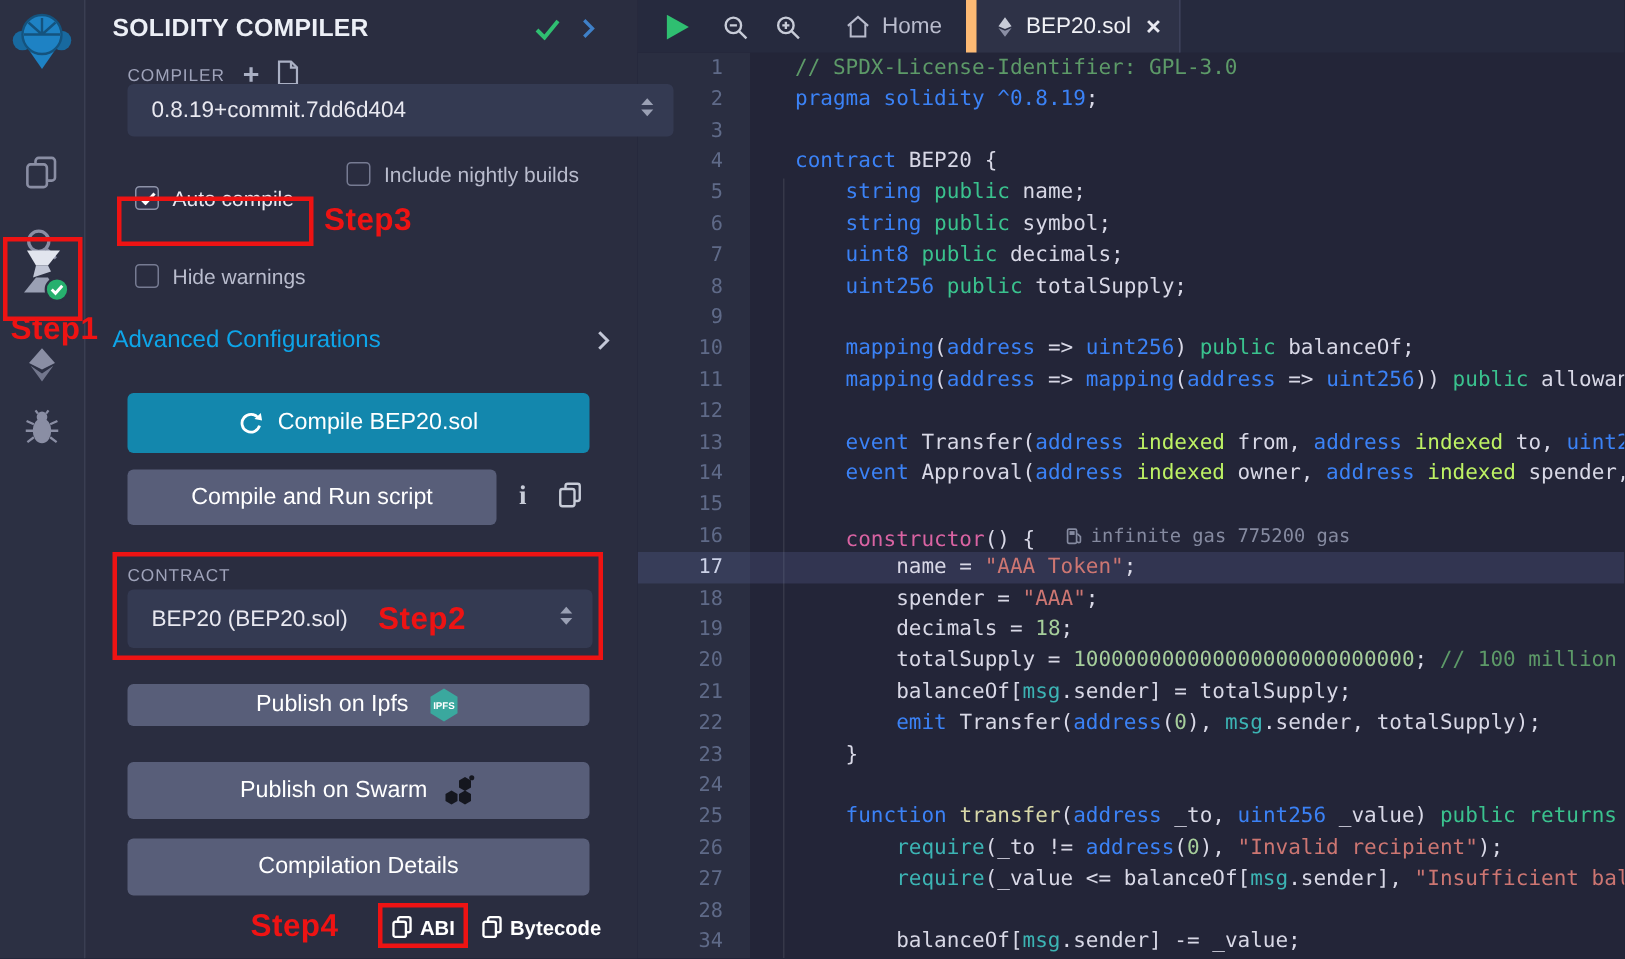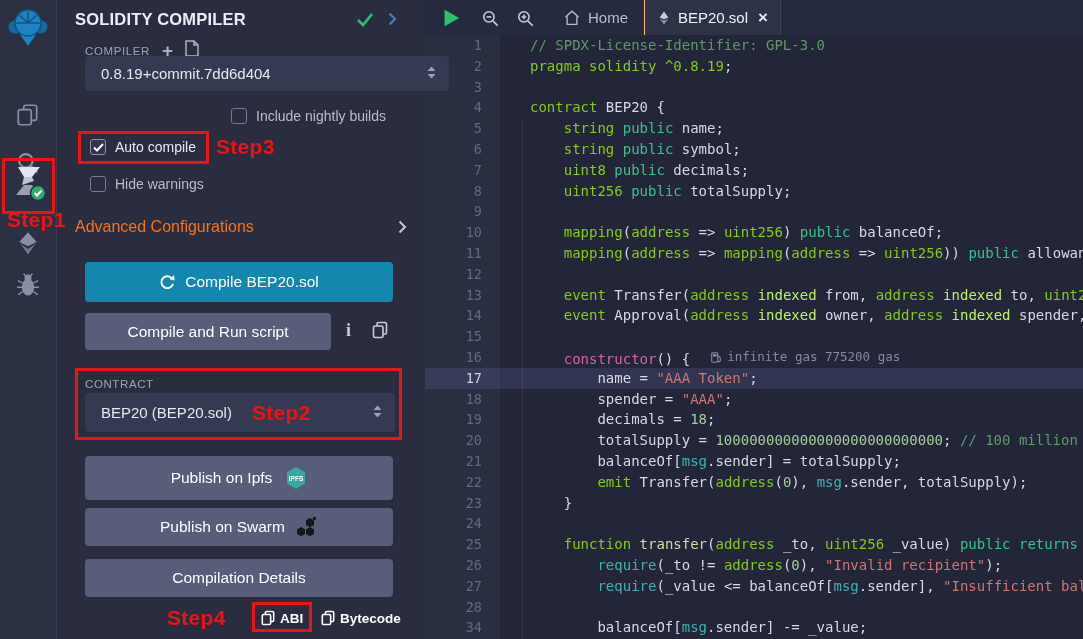--- a/index.html
+++ b/index.html
@@ -34,63 +34,63 @@
   .checkbox { width:16px; height:16px; border:1px solid #767b92; border-radius:3px;
               background:transparent; display:flex; align-items:center; justify-content:center; }
   .checkbox svg { display:none; }
   .checkbox.checked { background:#30344c; border-color:#8d92a8; }
   .checkbox.checked svg { display:block; }
   .chk-label { font-size:14px; color:#b9bccd; }
   .chk-label.bright { color:#e8e8f0; }
 
   .adv-row { position:absolute; left:18px; top:218px; width:332px; display:flex;
              justify-content:space-between; align-items:center; cursor:pointer; }
-  .adv-label { font-size:16px; color:#f97316; }
+  .adv-label { font-size:16px; color:#0ea5e9; }
 
   .btn { position:absolute; border:none; border-radius:4px; color:#fff; font-size:15.5px;
          font-family:"Liberation Sans",sans-serif; display:flex; align-items:center;
          justify-content:center; gap:9px; cursor:pointer; }
   .btn-compile { left:28px; top:262px; width:308px; height:40px; background:#1387ad; }
   .btn-run { left:28px; top:313px; width:246px; height:37px; background:#585e79; }
-  .btn-ipfs { left:28px; top:456px; width:308px; height:44px; background:#585e79; }
+  .btn-ipfs { left:28px; top:456px; width:308px; height:28px; background:#585e79; }
   .btn-swarm { left:28px; top:508px; width:308px; height:38px; background:#585e79; }
   .btn-details { left:28px; top:559px; width:308px; height:38px; background:#585e79; }
   .mini-ic { position:absolute; cursor:pointer; }
 
   .contract-label { position:absolute; left:28px; top:378px; }
   .copy-row { position:absolute; display:flex; align-items:center; gap:5px; cursor:pointer;
               color:#fff; font-size:13.5px; font-weight:bold; }
 
   
   .ann-box { position:absolute; border:3px solid #ee1313; z-index:30; pointer-events:none; }
   .ann-txt { position:absolute; color:#ee1313; font-weight:bold; z-index:30;
              font-size:21px; pointer-events:none; letter-spacing:.3px; }
 
   
   .editor { position:absolute; left:425px; top:0; width:658px; height:639px; background:#232538; }
   .tabbar { position:absolute; left:0; top:0; width:658px; height:35px; background:#262a3e; }
   .tab-ic { position:absolute; top:7px; cursor:pointer; }
   .tab { position:absolute; top:0; height:35px; display:flex; align-items:center; gap:7px;
          padding:0 12px; font-size:15px; color:#b9bccd; cursor:pointer; }
-  .tab.active { background:#2e3247; border-left:1px solid #fdba74; border-right:1px solid #3d415a;
+  .tab.active { background:#2e3247; border-left:7px solid #fdba74; border-right:1px solid #3d415a;
                 color:#f0f1f6; }
   .tab .close { font-size:17px; font-weight:bold; color:#e8e8f0; margin-left:3px; }
 
   .code-area { position:absolute; left:0; top:35px; width:658px; height:604px; overflow:hidden; }
   .gutter-bg { position:absolute; left:0; top:0; width:75px; height:604px; background:#2a2e41; }
   .indent-guide { position:absolute; left:97px; top:84px; width:1px; height:520px;
                   background:rgba(255,255,255,0.09); }
   .code-line { position:relative; display:flex; height:20.8px; line-height:20.8px;
                font-family:"DejaVu Sans Mono", monospace; font-size:14px; white-space:pre; }
   .code-line.hl { background:rgba(125,135,205,0.17); }
   .ln { display:inline-block; width:57px; text-align:right; color:#5f6a88; font-size:13.5px;
         flex:none; }
   .code-line.hl .ln { color:#ccd2e8; }
   .code { margin-left:48px; flex:none; }
-  .tk-txt { color:#d8d8e6; } .tk-kw { color:#84cc16; } .tk-mod { color:#3ac28e; }
+  .tk-txt { color:#d8d8e6; } .tk-kw { color:#3b82f6; } .tk-mod { color:#3ac28e; }
   .tk-idx { color:#bef264; } .tk-ctor { color:#d963a2; } .tk-fn { color:#3cb4b4; }
   .tk-str { color:#cd7672; } .tk-num { color:#a6ce9b; } .tk-com { color:#5d9a68; }
   .tk-fname { color:#d8d8a8; }
   .gas-widget { margin-left:20px; color:#858aa0; font-size:12.5px; display:inline-flex;
                 align-items:center; gap:5px; }
 
   .ipfs-badge { display:inline-flex; margin-left:4px; }
 </style>
 </head>
 <body>
@@ -178,21 +178,21 @@
       </span>
     </div>
 
     <div class="chk-row" style="left:174px; top:108px">
       <span class="checkbox">
         
       </span>
       <span class="chk-label">Include nightly builds</span>
     </div>
 
-    <div class="chk-row" style="left:33px; top:139px">
+    <div class="chk-row" style="left:33px; top:124px">
       <span class="checkbox checked">
         <svg width="11" height="9" viewBox="0 0 11 9" fill="none" stroke="#fff" stroke-width="2">
             <path d="M1 4.5 L4 7.5 L10 1"></path>
           </svg>
       </span>
       <span class="chk-label bright">Auto compile</span>
     </div>
 
     <div class="chk-row" style="left:33px; top:176px">
       <span class="checkbox">

